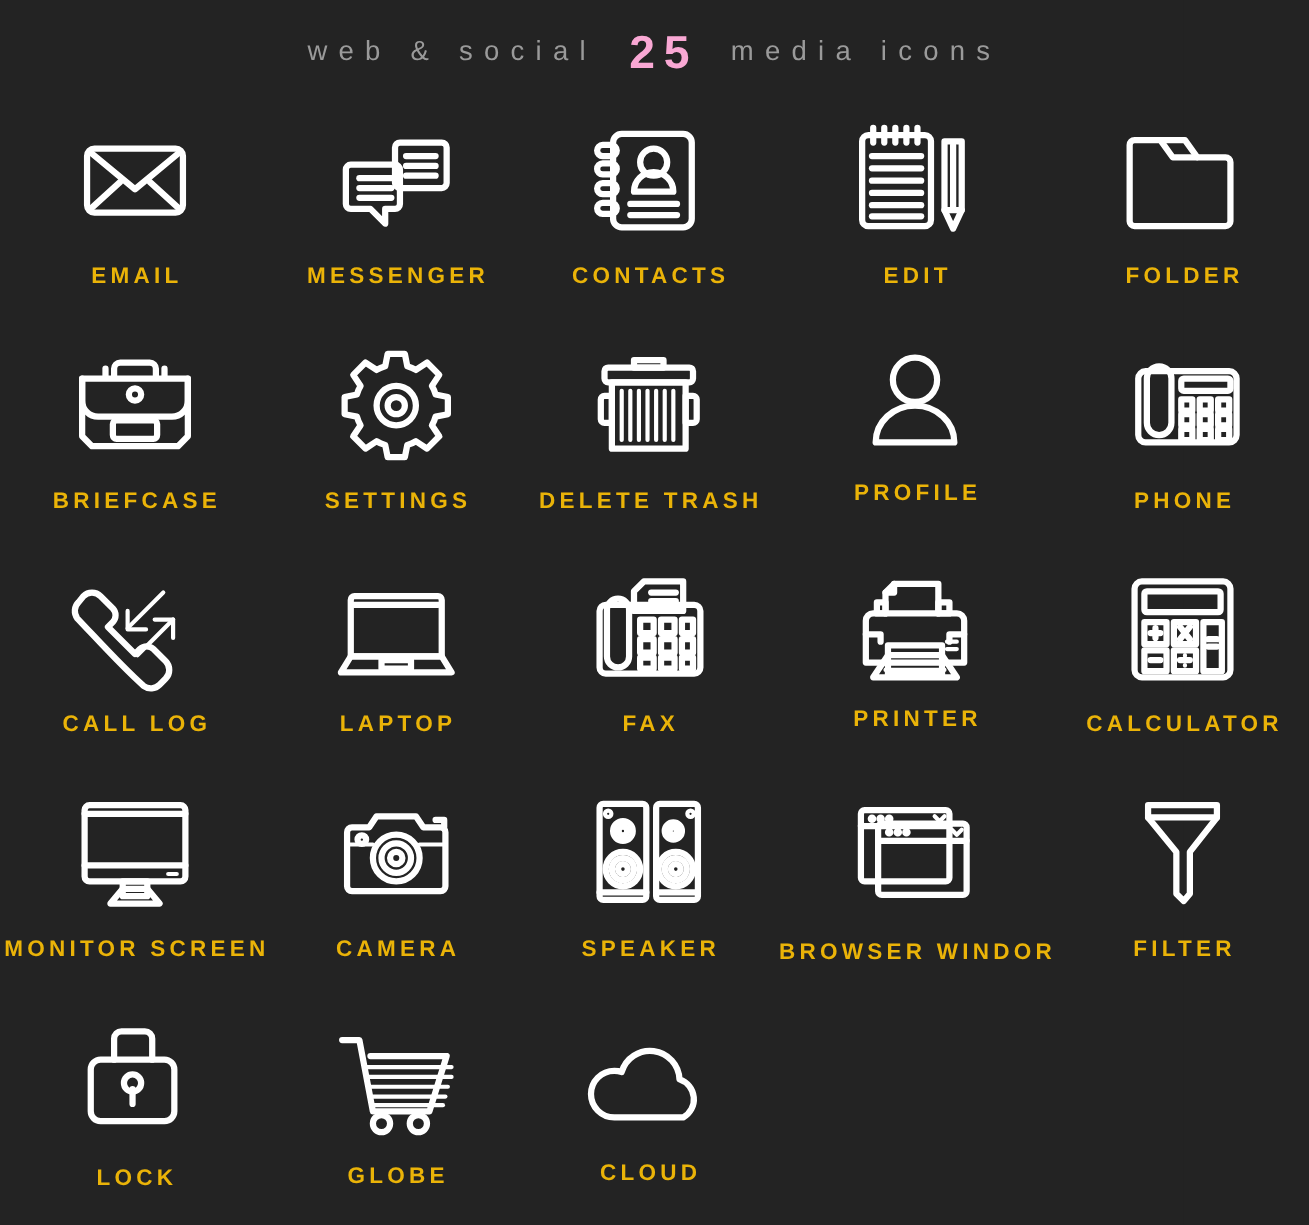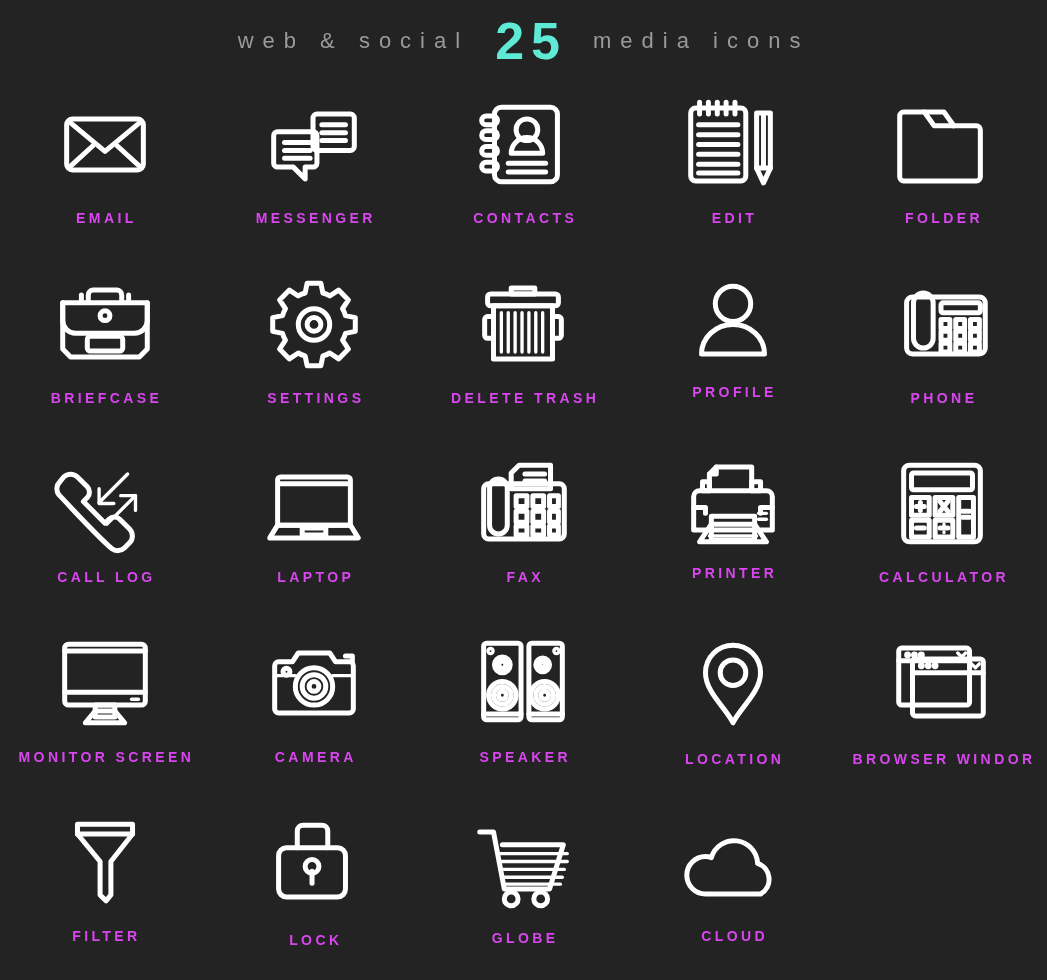--- a/index.html
+++ b/index.html
@@ -30,23 +30,23 @@
     gap: 26px;
   }
   .head-word {
     font-size: 22px;
     letter-spacing: 9px;
     color: #9a9a9a;
     font-weight: 300;
     white-space: nowrap;
   }
   .head-count {
-    font-size: 52px;
+    font-size: 37px;
     font-weight: bold;
-    color: #5eead4;
+    color: #f9a8d4;
     letter-spacing: 7px;
     line-height: 1;
     white-space: nowrap;
   }
 
   
   #grid {
     position: absolute;
     top: 82px; left: 0;
     width: 1047px;
@@ -85,24 +85,24 @@
   }
   .ic-thin {
     fill: none;
     stroke: #ffffff;
     stroke-width: 3.4;
     stroke-linecap: round;
     stroke-linejoin: round;
   }
   .lbl {
     margin-top: 10px;
-    font-size: 14px;
+    font-size: 18px;
     font-weight: bold;
     letter-spacing: 3.4px;
-    color: #d946ef;
+    color: #eab308;
     text-align: center;
     white-space: nowrap;
     text-indent: 3.4px;
   }
   
   .cell[data-row="2"][data-col="4"] .lbl { margin-top: 4px; }
   .cell[data-row="3"][data-col="4"] .lbl { margin-top: 6px; }
   .cell[data-row="4"][data-col="4"] .lbl { margin-top: 12px; }
   .cell[data-row="4"][data-col="5"] .lbl { margin-top: 12px; }
   .cell[data-row="5"][data-col="3"] .lbl { margin-top: 14px; }
@@ -413,29 +413,20 @@
           <circle class="ic" cx="80" cy="35" r="3"></circle>
           <circle class="ic" cx="82" cy="66" r="14"></circle>
           <circle class="ic" cx="82" cy="66" r="9"></circle>
           <circle class="ic" cx="82" cy="66" r="4"></circle>
           <circle class="ic-thin" cx="94" cy="21" r="2.6"></circle>
         </svg>
       </div>
       <div class="lbl">SPEAKER</div>
     </div>
 
-    <div class="cell" data-row="4" data-col="4">
-      <div class="icon-box">
-        <svg viewBox="0 0 120 106">
-          <path class="ic" d="M60 15 a28 28 0 0 1 28 28 c0 20 -21 36 -28 51 c-7 -15 -28 -31 -28 -51 a28 28 0 0 1 28 -28 z"></path>
-          <circle class="ic" cx="60" cy="43" r="13"></circle>
-        </svg>
-      </div>
-      <div class="lbl">LOCATION</div>
-    </div>
 
     <div class="cell" data-row="4" data-col="5">
       <div class="icon-box">
         <svg viewBox="0 0 120 106">
           <path class="ic" d="M19 18 h66 a3 3 0 0 1 3 3 v52 a3 3 0 0 1 -3 3 h-66 a3 3 0 0 1 -3 -3 v-52 a3 3 0 0 1 3 -3 z"></path>
           <path class="ic" d="M16 31 h72"></path>
           <circle class="ic-thin" cx="25" cy="25" r="1.8"></circle>
           <circle class="ic-thin" cx="32" cy="25" r="1.8"></circle>
           <circle class="ic-thin" cx="39" cy="25" r="1.8"></circle>
           <path class="ic-thin" d="M76 23 l4 4 l4 -4"></path>

